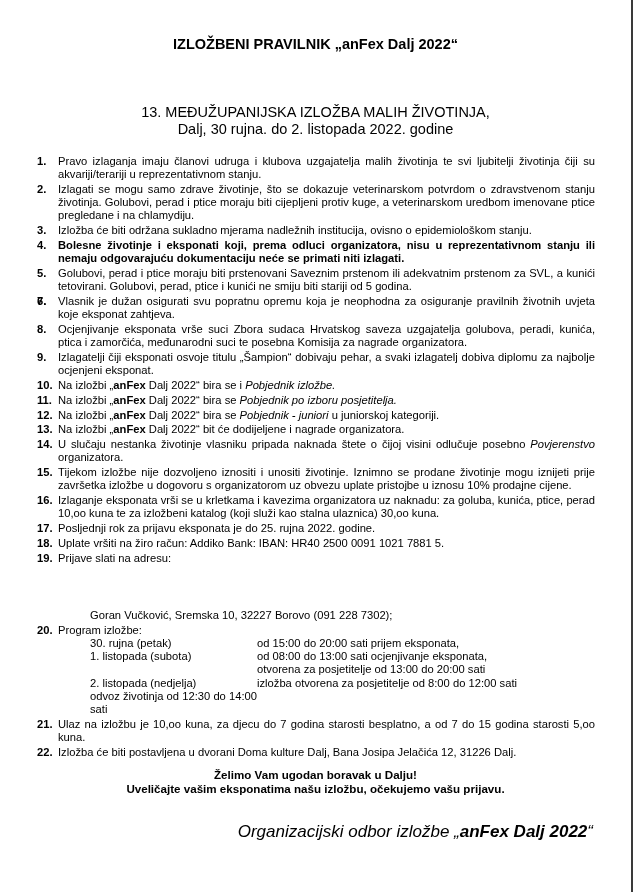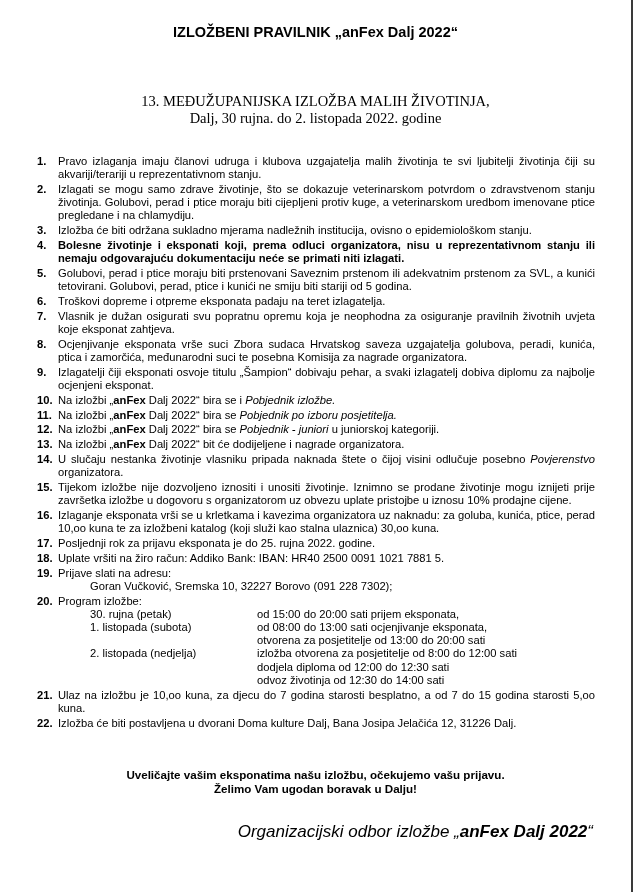--- a/index.html
+++ b/index.html
@@ -10,38 +10,38 @@
     color: #000;
     position: relative;
   }
   .page {
     position: absolute; left: 0; top: 0;
     width: 631px; height: 892px;
     border-right: 2px solid #3a3a3a;
     background: #fff;
   }
   .title {
-    position: absolute; left: 0; right: 0; top: 24px;
+    position: absolute; left: 0; right: 0; top: 36px;
     text-align: center; font-weight: bold; font-size: 14.5px;
   }
   .subtitle {
-    position: absolute; left: 0; right: 0; top: 93px;
-    text-align: center; font-size: 14.5px; line-height: 17px; font-family: Liberation Serif, serif;
+    position: absolute; left: 0; right: 0; top: 104px;
+    text-align: center; font-size: 14.5px; line-height: 17px;
   }
   .rules {
     position: absolute; left: 37px; width: 558px; top: 155px;
     font-size: 11.2px; line-height: 13.2px;
     margin: 0; padding: 0; list-style: none;
   }
   .rule { position: relative; padding-left: 21px; margin-bottom: 1.6px; text-align: justify; }
   .rule .num { position: absolute; left: 0; top: 0; font-weight: bold; }
   .rule.bold .txt { font-weight: bold; margin-top: 24px; }
   .b { font-weight: bold; }
   .i { font-style: italic; }
-  .addr { padding-left: 32px; }
+  .addr { padding-left: 32px; margin-top: 44px; }
   .prog { display: grid; grid-template-columns: 167px 1fr; padding-left: 32px; }
   .closing {
     position: absolute; left: 0; right: 0; top: 768px;
     text-align: center; font-weight: bold; font-size: 11.6px; line-height: 14px;
   }
   .signature {
     position: absolute; right: 38px; top: 822px;
     font-size: 17px; font-style: italic;
   }
 </style>
@@ -56,21 +56,21 @@
     <div>13. MEĐUŽUPANIJSKA IZLOŽBA MALIH ŽIVOTINJA,</div>
     <div>Dalj, 30 rujna. do 2. listopada 2022. godine</div>
   </div>
 
   <ol class="rules">
     <li class="rule"><span class="num">1.</span><span class="txt">Pravo izlaganja imaju članovi udruga i klubova uzgajatelja malih životinja te svi ljubitelji životinja čiji su akvariji/terariji u reprezentativnom stanju.</span></li>
     <li class="rule"><span class="num">2.</span><span class="txt">Izlagati se mogu samo zdrave životinje, što se dokazuje veterinarskom potvrdom o zdravstvenom stanju životinja. Golubovi, perad i ptice moraju biti cijepljeni protiv kuge, a veterinarskom uredbom imenovane ptice pregledane i na chlamydiju.</span></li>
     <li class="rule"><span class="num">3.</span><span class="txt">Izložba će biti održana sukladno mjerama nadležnih institucija, ovisno o epidemiološkom stanju.</span></li>
     <li class="rule bold"><span class="num">4.</span><span class="txt">Bolesne životinje i eksponati koji, prema odluci organizatora, nisu u reprezentativnom stanju ili nemaju odgovarajuću dokumentaciju neće se primati niti izlagati.</span></li>
     <li class="rule"><span class="num">5.</span><span class="txt">Golubovi, perad i ptice moraju biti prstenovani Saveznim prstenom ili adekvatnim prstenom za SVL, a kunići tetovirani. Golubovi, perad, ptice i kunići ne smiju biti stariji od 5 godina.</span></li>
-    <li class="rule"><span class="num">6.</span><span class="txt">Troškovi dopreme i otpreme eksponata padaju na teret izlagatelja.</span></li>
+    <li class="rule"><span class="num">6.</span></li>
     <li class="rule"><span class="num">7.</span><span class="txt">Vlasnik je dužan osigurati svu popratnu opremu koja je neophodna za osiguranje pravilnih životnih uvjeta koje eksponat zahtjeva.</span></li>
     <li class="rule"><span class="num">8.</span><span class="txt">Ocjenjivanje eksponata vrše suci Zbora sudaca Hrvatskog saveza uzgajatelja golubova, peradi, kunića, ptica i zamorčića, međunarodni suci te posebna Komisija za nagrade organizatora.</span></li>
     <li class="rule"><span class="num">9.</span><span class="txt">Izlagatelji čiji eksponati osvoje titulu „Šampion“ dobivaju pehar, a svaki izlagatelj dobiva diplomu za najbolje ocjenjeni eksponat.</span></li>
 
     <li class="rule"><span class="num">10.</span><span>Na izložbi „</span><span class="b">anFex</span><span> Dalj 2022“ bira se i </span><span class="i">Pobjednik izložbe.</span><span></span></li>
     <li class="rule"><span class="num">11.</span><span>Na izložbi „</span><span class="b">anFex</span><span> Dalj 2022“ bira se </span><span class="i">Pobjednik po izboru posjetitelja.</span><span></span></li>
     <li class="rule"><span class="num">12.</span><span>Na izložbi „</span><span class="b">anFex</span><span> Dalj 2022“ bira se </span><span class="i">Pobjednik - juniori</span><span> u juniorskoj kategoriji.</span></li>
     <li class="rule"><span class="num">13.</span><span>Na izložbi „</span><span class="b">anFex</span><span> Dalj 2022“ bit će dodijeljene i nagrade organizatora.</span></li>
     <li class="rule"><span class="num">14.</span><span>U slučaju nestanka životinje vlasniku pripada naknada štete o čijoj visini odlučuje posebno </span><span class="i">Povjerenstvo</span><span> organizatora.</span></li>
 
@@ -89,30 +89,29 @@
       <div class="prog">
         <span>30. rujna (petak)</span>
           <span>od 15:00 do 20:00 sati prijem eksponata,</span>
         <span>1. listopada (subota)</span>
           <span>od 08:00 do 13:00 sati ocjenjivanje eksponata,</span>
         <span></span>
           <span>otvorena za posjetitelje od 13:00 do 20:00 sati</span>
         <span>2. listopada (nedjelja)</span>
           <span>izložba otvorena za posjetitelje od 8:00 do 12:00 sati</span>
         <span></span>
-          <span>dodjela diploma od 12:00 do 12:30 sati</span>
         <span></span>
           <span>odvoz životinja od 12:30 do 14:00 sati</span>
       </div>
     </li>
 
     <li class="rule"><span class="num">21.</span><span class="txt">Ulaz na izložbu je 10,oo kuna, za djecu do 7 godina starosti besplatno, a od 7 do 15 godina starosti 5,oo kuna.</span></li>
     <li class="rule"><span class="num">22.</span><span class="txt">Izložba će biti postavljena u dvorani Doma kulture Dalj, Bana Josipa Jelačića 12, 31226 Dalj.</span></li>
   </ol>
 
   <div class="closing">
+    <div>Želimo Vam ugodan boravak u Dalju!</div>
     <div>Uveličajte vašim eksponatima našu izložbu, očekujemo vašu prijavu.</div>
-    <div>Želimo Vam ugodan boravak u Dalju!</div>
   </div>
 
   <div class="signature"><span>Organizacijski odbor izložbe „</span><span class="b">anFex Dalj 2022</span><span>“</span></div>
 
 </div>
 
 </body></html>

